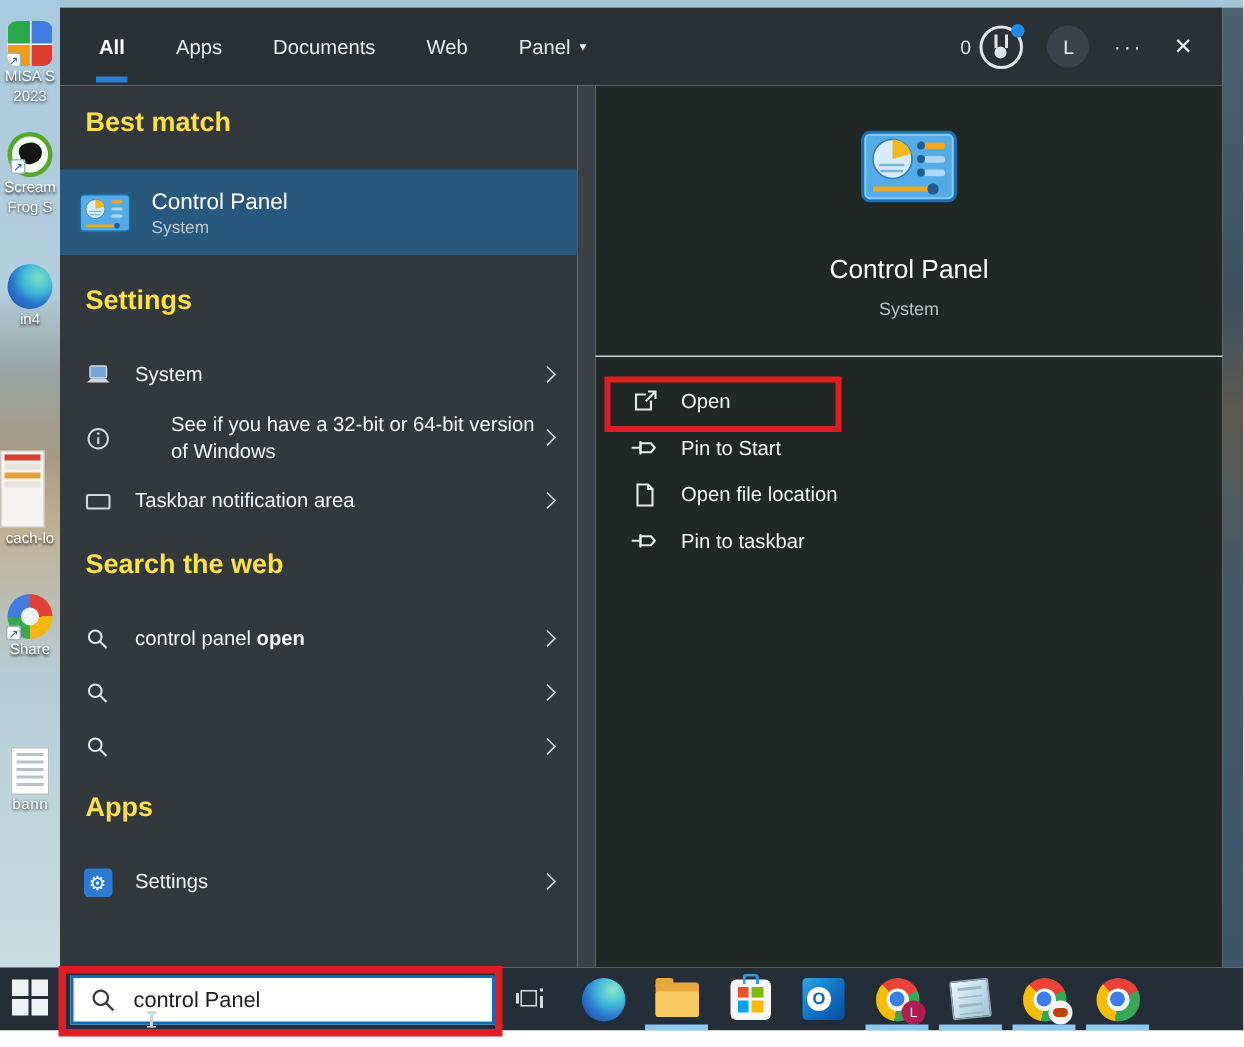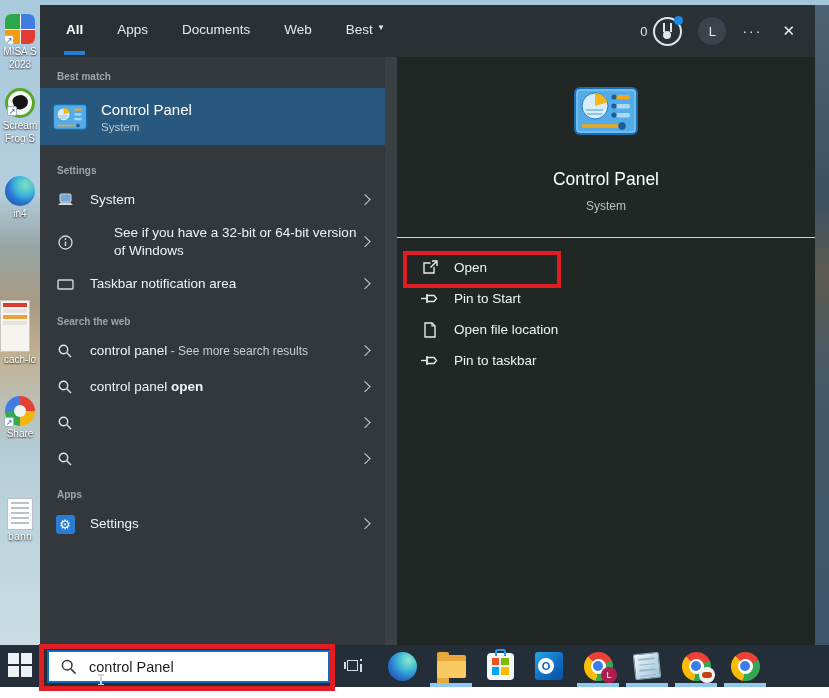--- a/index.html
+++ b/index.html
@@ -53,22 +53,22 @@
   .ico-doc { width:26px; height:32px; margin:0 auto; background:#fdfdfb; border:1px solid #b9bfc4; }
   .ico-doc i { display:block; height:2px; background:#b9c2c8; margin:3px 3px 0 3px; }
 
   
   .panel { position:absolute; left:40px; top:5px; width:775px; height:640px; }
 
   .tabbar {
     position:relative; height:52px; background:#2a3135;
     display:flex; align-items:center; padding-left:22px;
   }
-  .tab { position:relative; height:52px; display:flex; align-items:flex-start;
-    padding:17px 4px; margin-right:26px; font-size:13.5px; color:#e8eaeb; cursor:default; }
+  .tab { position:relative; height:52px; display:flex; align-items:center;
+    padding:0 4px; margin-right:26px; font-size:13.5px; color:#e8eaeb; cursor:default; }
   .tab.active { font-weight:bold; color:#ffffff; }
   .tab.active::after { content:""; position:absolute; left:2px; right:2px; bottom:2px; height:4px; background:#2b7cd3; }
   .tab .caret { font-size:9px; margin-left:6px; color:#e8eaeb; }
 
   .tab-right { position:absolute; right:16px; top:0; height:52px; display:flex; align-items:center; gap:16px; }
   .rewards { display:flex; align-items:center; gap:6px; }
   .rewards .count { font-size:13px; color:#e4e9ec; }
   .medal { position:relative; width:29px; height:29px; border:2px solid #dfe5e9; border-radius:50%; }
   .medal .ribbon { position:absolute; left:8px; top:4px; width:9px; height:9px;
     border-left:2px solid #dfe5e9; border-right:2px solid #dfe5e9; }
@@ -77,21 +77,21 @@
   .avatar { width:28px; height:28px; border-radius:50%; background:#3a434b;
     display:flex; align-items:center; justify-content:center; font-size:13px; color:#e9eaec; }
   .dots { font-size:14px; color:#e4e9ec; letter-spacing:2px; }
   .close-x { font-size:15px; color:#eceeef; padding:0 4px; }
 
   .panel-body { display:flex; height:588px; }
   .left-col { width:345px; background:#32383c; padding-top:8px; }
   .gutter { width:12px; background:#3a4145; }
   .right-col { position:relative; width:418px; background:#212724; }
 
-  .sec-header { padding:6px 0 6px 17px; font-size:10px; font-weight:bold; color:#a3a3a3; }
+  .sec-header { padding:6px 0 21px 17px; font-size:18px; font-weight:bold; color:#fde047; }
 
   .bm-row { height:57px; background:#28587e; display:flex; align-items:center; padding-left:13px; }
   .bm-text { margin-left:14px; }
   .bm-title { font-size:15px; color:#ffffff; }
   .bm-sub { font-size:11.5px; color:#bdc8d0; margin-top:3px; }
 
   .list-row { height:36px; display:flex; align-items:center; padding-left:13px; position:relative; }
   .list-row.two-line { height:48px;gap:24px; }
   .row-icon { width:24px; display:flex; justify-content:center; align-items:center; flex:none; }
   .row-label { margin-left:13px; font-size:13.5px; color:#f2f3f4; width:250px; line-height:1.3; }
@@ -246,21 +246,21 @@
     <div class="tab">
       <span>Apps</span>
       </div>
     <div class="tab">
       <span>Documents</span>
       </div>
     <div class="tab">
       <span>Web</span>
       </div>
     <div class="tab">
-      <span>Best</span>
+      <span>Panel</span>
       <span class="caret">▾</span>
       </div>
 
     <div class="tab-right">
       <div class="rewards">
         <span class="count">0</span>
         <span class="medal">
           <i class="ribbon"></i>
             <i class="disc"></i>
             <i class="notif"></i>
@@ -331,32 +331,20 @@
             <rect x="1" y="1" width="15" height="9" rx="1" fill="none" stroke="#d5d8da" stroke-width="1.4"></rect>
           </svg>
           </span>
         <span class="row-label">Taskbar notification area</span>
         <span class="chev"></span>
       </div>
 
       <div class="gap8"></div>
       <div class="sec-header">Search the web</div>
 
-      <div class="list-row">
-        <span class="row-icon">
-          <svg width="14" height="14" viewBox="0 0 14 14">
-            <circle cx="5.5" cy="5.5" r="4.2" fill="none" stroke="#e3e5e6" stroke-width="1.4"></circle>
-            <line x1="8.8" y1="8.8" x2="13" y2="13" stroke="#e3e5e6" stroke-width="1.4"></line>
-          </svg>
-          </span>
-        <span class="row-label">
-          <span>control panel</span><span class="dim"> - See more search results</span>
-        </span>
-        <span class="chev"></span>
-      </div>
 
       <div class="list-row">
         <span class="row-icon">
           <svg width="14" height="14" viewBox="0 0 14 14">
             <circle cx="5.5" cy="5.5" r="4.2" fill="none" stroke="#e3e5e6" stroke-width="1.4"></circle>
             <line x1="8.8" y1="8.8" x2="13" y2="13" stroke="#e3e5e6" stroke-width="1.4"></line>
           </svg>
           </span>
         <span class="row-label">
           <span>control panel </span><b>open</b>

